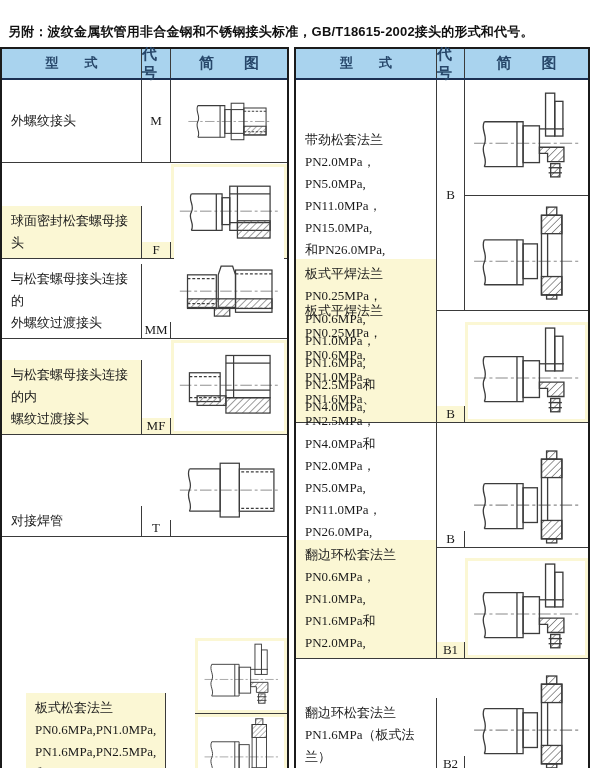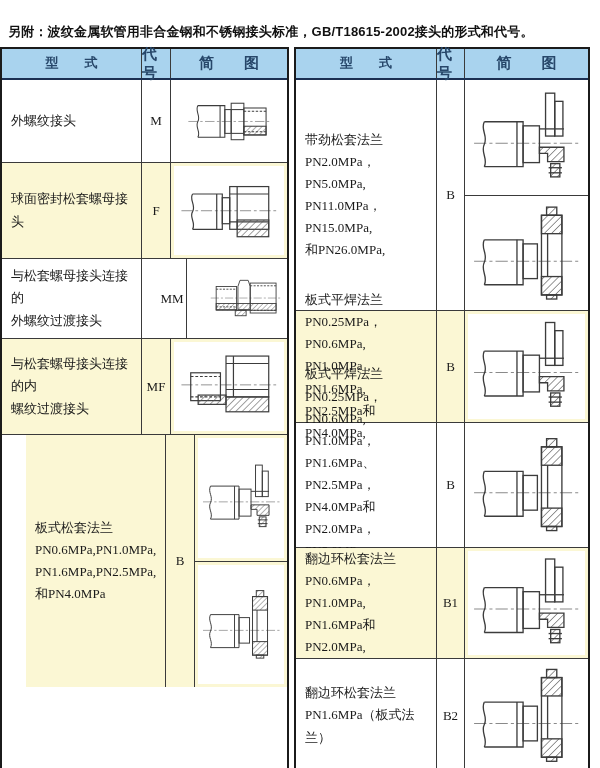--- a/index.html
+++ b/index.html
@@ -27,21 +27,21 @@
     display:flex;height:29px;background:#a9d3ee;
     border-bottom:2px solid #1b2f52;
   }
   .hcell{
     display:flex;align-items:center;justify-content:center;
     font-family:Liberation Mono, monospace;
     font-size:15px;font-weight:bold;color:#27476a;
     box-sizing:border-box;
   }
   .row{display:flex;box-sizing:border-box;}
-  .row + .row{border-top:1px solid #3a3a3a;}
+  .row + .row{border-top:1px solid #3a3a3a;align-items:flex-end;}
   .c-type{
     box-sizing:border-box;border-right:1px solid #3a3a3a;
     display:flex;align-items:center;
     padding:4px 4px 4px 9px;
     font-family:"Liberation Serif",serif;
     font-size:13px;line-height:1.7;white-space:pre-line;
   }
   .c-code{
     box-sizing:border-box;border-right:1px solid #3a3a3a;
     display:flex;align-items:center;justify-content:center;
@@ -198,21 +198,21 @@
       <div class="c-code hl">F</div>
       <div class="c-diag hl">
         <div class="diag-box">
             <svg viewBox="0 0 110 92">
               <use href="#sym-f"></use>
             </svg>
           </div>
       </div>
     </div>
 
-    <div class="row" style="height:80px;gap:16px;">
+    <div class="row" style="height:80px;">
       <div class="c-type">与松套螺母接头连接的
 外螺纹过渡接头</div>
       <div class="c-code">MM</div>
       <div class="c-diag">
         <div class="diag-box">
             <svg viewBox="0 0 110 92">
               <use href="#sym-mm"></use>
             </svg>
           </div>
       </div>
@@ -224,20 +224,31 @@
       <div class="c-code hl">MF</div>
       <div class="c-diag hl">
         <div class="diag-box">
             <svg viewBox="0 0 110 92">
               <use href="#sym-mf"></use>
             </svg>
           </div>
       </div>
     </div>
 
+    <div class="row" style="height:102px;">
+      <div class="c-type">对接焊管</div>
+      <div class="c-code">T</div>
+      <div class="c-diag">
+        <div class="diag-box">
+            <svg viewBox="0 0 110 92">
+              <use href="#sym-t"></use>
+            </svg>
+          </div>
+      </div>
+    </div>
 
     <div class="row" style="height:253px;padding-left:24px;">
       <div class="c-type hl">板式松套法兰
 PN0.6MPa,PN1.0MPa,
 PN1.6MPa,PN2.5MPa,
 和PN4.0MPa</div>
       <div class="c-code hl">B</div>
       <div class="c-diag hl multi">
         <div class="dsub">
             <div class="diag-box">

